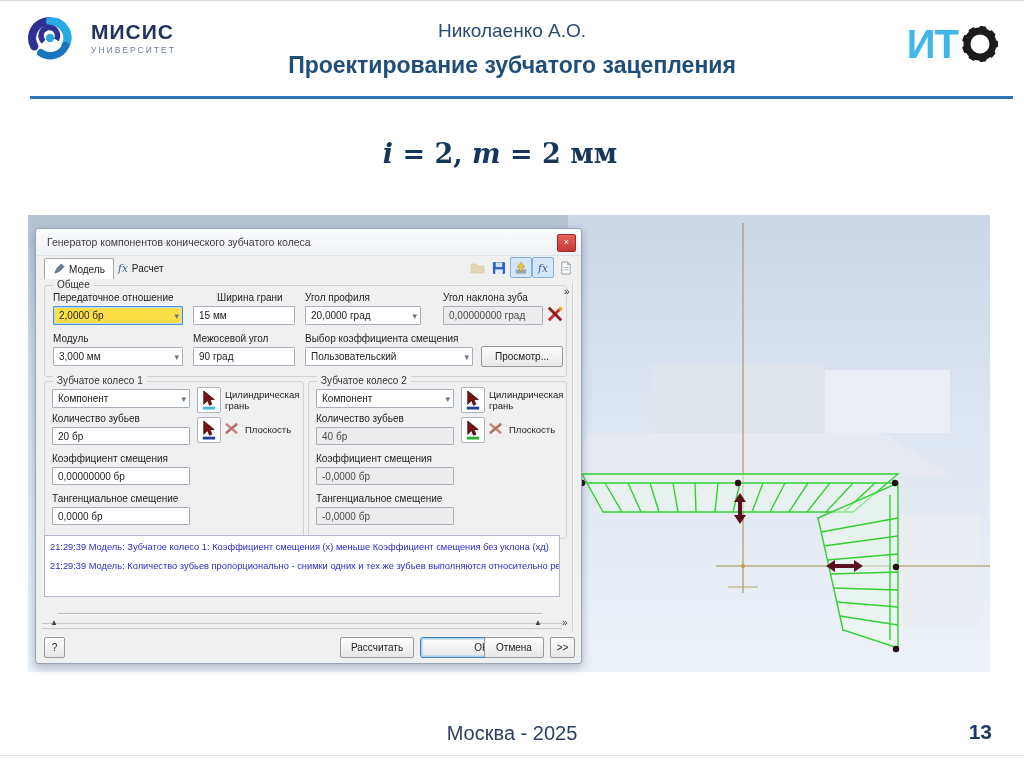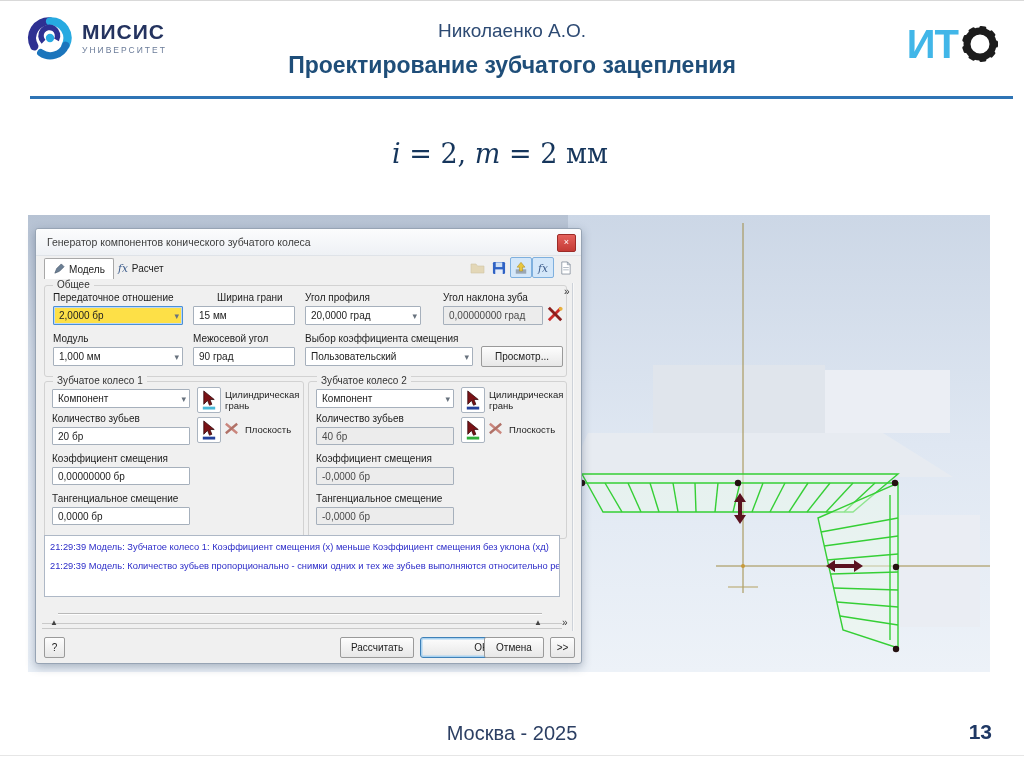--- a/index.html
+++ b/index.html
@@ -4,29 +4,29 @@
 <style>
   html,body{margin:0;padding:0;}
   body{width:1024px;height:767px;background:#fff;font-family:"Liberation Sans",sans-serif;position:relative;overflow:hidden;}
   .hairline-top{position:absolute;left:0;top:0;width:1024px;height:1px;background:#d9d9d9;}
   .hairline-bottom{position:absolute;left:0;top:755px;width:1024px;height:1px;background:#e6e6e6;}
 
   
   .author{position:absolute;left:0;top:20px;width:1024px;text-align:center;font-size:19px;color:#2d4a73;}
   .slide-title{position:absolute;left:0;top:52px;width:1024px;text-align:center;font-size:23px;font-weight:bold;color:#1f4e79;}
   .rule{position:absolute;left:30px;top:96px;width:983px;height:3px;background:#2e74b5;}
-  .misis{position:absolute;left:26px;top:14px;display:flex;align-items:center;gap:8px;}
+  .misis{position:absolute;left:26px;top:14px;display:flex;align-items:center;gap:17px;}
   .misis-text .l1{font-size:21px;font-weight:bold;color:#24335f;letter-spacing:1px;line-height:1;}
   .misis-text .l2{font-size:8.5px;color:#6b7c99;letter-spacing:2px;margin-top:3px;}
   .ito{position:absolute;right:22px;top:22px;display:flex;align-items:center;}
   .ito-text{font-size:40px;font-weight:bold;color:#41b6e8;line-height:1;letter-spacing:-1px;}
 
   
   .formula{position:absolute;left:0;top:138px;width:1000px;text-align:center;
-           font-family:"DejaVu Serif",serif;font-size:27px;color:#16365c;white-space:pre;}
+           font-family:"DejaVu Serif",serif;font-size:27px;color:#16365c;white-space:pre;font-weight:bold;}
   .formula .v{font-style:italic;}
 
   
   .shot{position:absolute;left:28px;top:215px;width:962px;height:457px;
         background:linear-gradient(180deg,#b6c2d3 0%,#d4dde9 30%,#e6ecf5 70%,#eaf0f7 100%);}
   .shot svg.scene{position:absolute;left:0;top:0;}
 
   
   .dlg{position:absolute;left:7px;top:13px;width:545px;height:434px;background:#f0f0f0;
        border:1px solid #97a4b4;border-radius:3px;box-shadow:0 3px 10px rgba(40,60,90,.35);font-size:10px;color:#222;}
@@ -234,21 +234,21 @@
       <span class="lbl" style="left:260px;top:6px;">Угол профиля</span>
       <div class="combo" style="left:260px;top:20px;width:116px;">20,0000 град</div>
       <span class="lbl" style="left:398px;top:6px;">Угол наклона зуба</span>
       <div class="field dis" style="left:398px;top:20px;width:100px;">0,00000000 град</div>
       <svg style="position:absolute;left:501px;top:19px;" width="19" height="19" viewBox="0 0 20 20">
         <line x1="3" y1="16" x2="16" y2="3" stroke="#cc2b2b" stroke-width="3"></line>
         <line x1="3" y1="3" x2="16" y2="16" stroke="#8a1d1d" stroke-width="3"></line>
         <circle cx="15.5" cy="4" r="2" fill="#e8b23a"></circle>
       </svg>
       <span class="lbl" style="left:8px;top:47px;">Модуль</span>
-      <div class="combo" style="left:8px;top:61px;width:130px;">1,000 мм</div>
+      <div class="combo" style="left:8px;top:61px;width:130px;">3,000 мм</div>
       <span class="lbl" style="left:148px;top:47px;">Межосевой угол</span>
       <div class="field" style="left:148px;top:61px;width:102px;">90 град</div>
       <span class="lbl" style="left:260px;top:47px;">Выбор коэффициента смещения</span>
       <div class="combo" style="left:260px;top:61px;width:168px;">Пользовательский</div>
       <div class="btn" style="left:436px;top:60px;width:82px;">Просмотр...</div>
     </div>
 
     <div class="groupbox" style="left:8px;top:152px;width:258px;height:156px;">
       <span class="legend">Зубчатое колесо 1</span>
       <div class="combo" style="left:7px;top:7px;width:138px;">Компонент</div>

